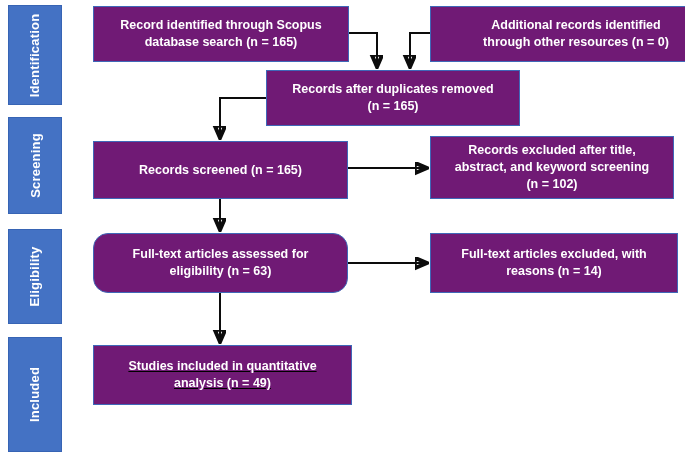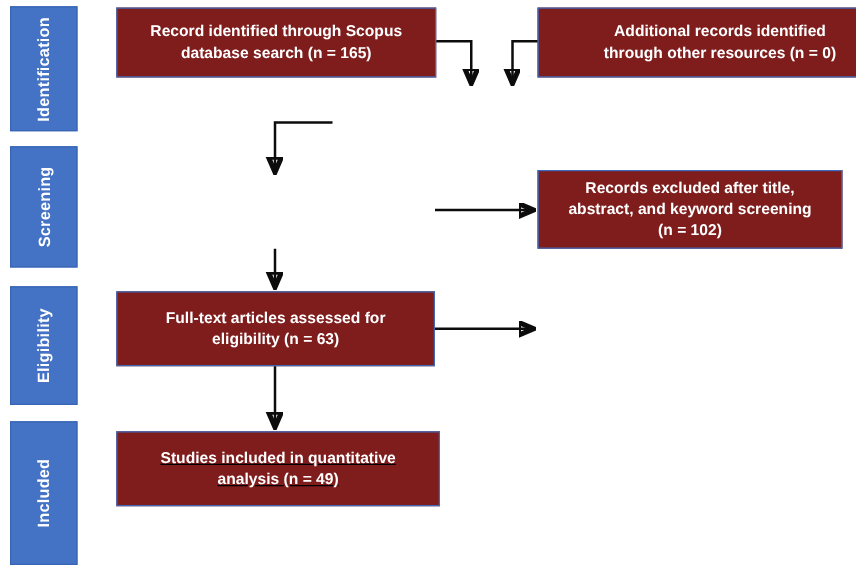--- a/index.html
+++ b/index.html
@@ -36,21 +36,21 @@
     font-weight: bold;
     letter-spacing: 0.2px;
     white-space: nowrap;
     transform: rotate(-90deg);
     transform-origin: center center;
   }
 
   
   .flow-box {
     position: absolute;
-    background: #7f1d1d;
+    background: #701a75;
     border: 1px solid #3f68b8;
     box-sizing: border-box;
     display: flex;
     align-items: center;
     justify-content: center;
     padding: 4px 8px;
   }
   .flow-text {
     color: #ffffff;
     font-size: 12.5px;
@@ -99,33 +99,44 @@
   <div class="flow-box" style="left:93px; top:6px; width:256px; height:56px;">
     <span class="flow-text">Record identified through Scopus
 database search (n = 165)</span>
   </div>
 
   <div class="flow-box" style="left:430px; top:6px; width:292px; height:56px;">
     <span class="flow-text">Additional records identified
 through other resources (n = 0)</span>
   </div>
 
+  <div class="flow-box" style="left:266px; top:70px; width:254px; height:56px;">
+    <span class="flow-text">Records after duplicates removed
+(n = 165)</span>
+  </div>
 
+  <div class="flow-box" style="left:93px; top:141px; width:255px; height:58px;">
+    <span class="flow-text">Records screened (n = 165)</span>
+  </div>
 
   <div class="flow-box" style="left:430px; top:136px; width:244px; height:63px;">
     <span class="flow-text">Records excluded after title,
 abstract, and keyword screening
 (n = 102)</span>
   </div>
 
-  <div class="flow-box" style="left:93px; top:233px; width:255px; height:60px;">
+  <div class="flow-box" style="left:93px; top:233px; width:255px; height:60px;border-radius:15px;">
     <span class="flow-text">Full-text articles assessed for
 eligibility (n = 63)</span>
   </div>
 
+  <div class="flow-box" style="left:430px; top:233px; width:248px; height:60px;">
+    <span class="flow-text">Full-text articles excluded, with
+reasons (n = 14)</span>
+  </div>
 
   <div class="flow-box" style="left:93px; top:345px; width:259px; height:60px;text-decoration:underline;">
     <span class="flow-text">Studies included in quantitative
 analysis (n = 49)</span>
   </div>
 
   <svg id="connectors" viewBox="0 0 685 453" xmlns="http://www.w3.org/2000/svg">
     <defs>
       <marker id="arrowhead" markerWidth="7" markerHeight="7" refX="5.6" refY="3" orient="auto" markerUnits="strokeWidth">
         <path d="M0,0.4 L6,3 L0,5.6 z" fill="#0c0c0c" stroke="none"></path>

